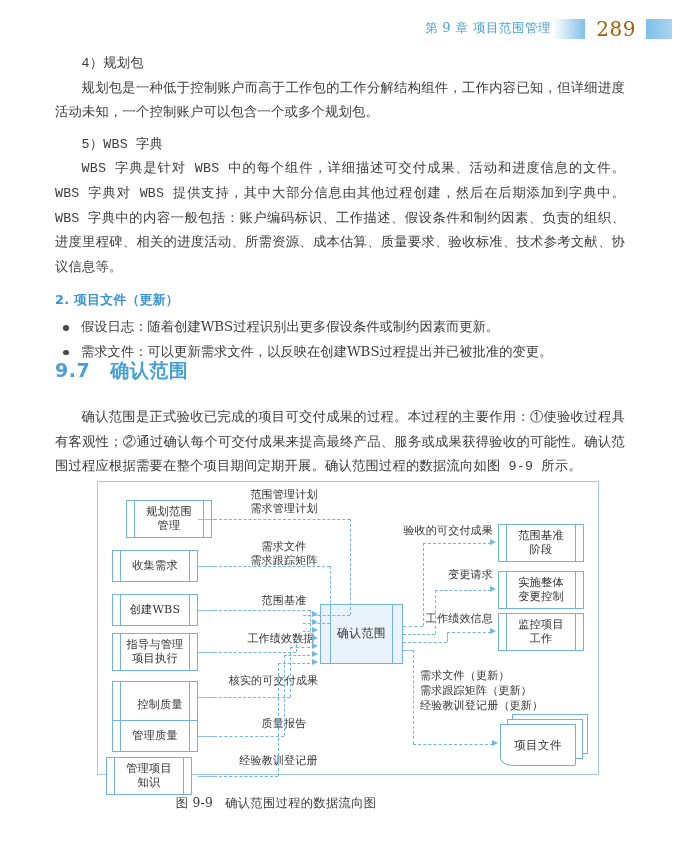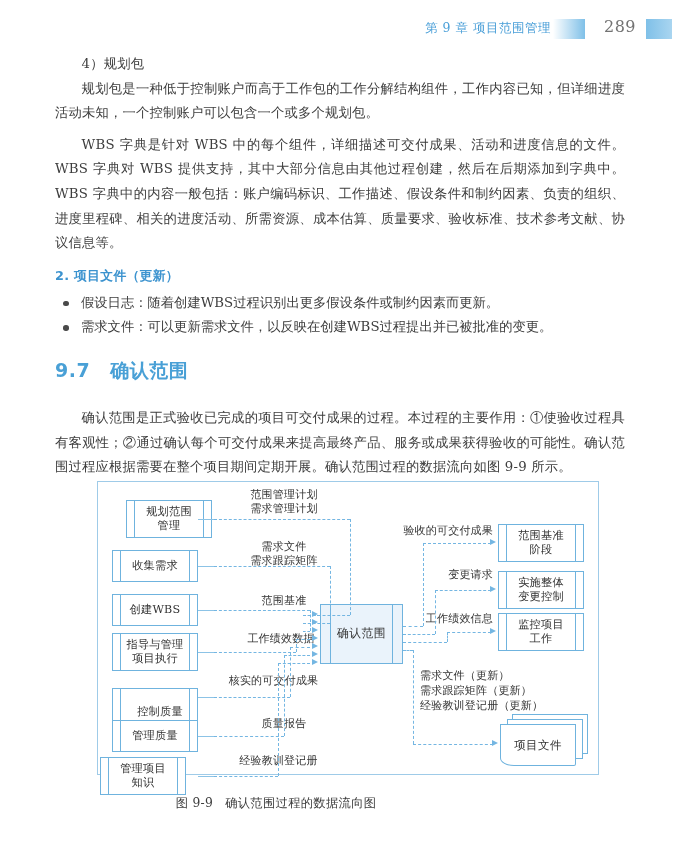--- a/index.html
+++ b/index.html
@@ -21,37 +21,38 @@
     position:absolute;right:129px;top:2px;
     font-size:12.5px;color:#4a9fd8;letter-spacing:.5px;
     white-space:nowrap;
   }
   .header-bar-left{
     position:absolute;right:95px;top:1px;width:32px;height:20px;
     background:linear-gradient(to right,#ffffff 0%,#7fc0e8 100%);
   }
   .header-page-no{
     position:absolute;right:44px;top:-1px;
-    font-size:16px;color:#737373;font-family:"DejaVu Serif",serif;
+    font-size:20px;color:#a16207;font-family:"DejaVu Serif",serif;
     letter-spacing:.5px;
   }
   .header-bar-right{
     position:absolute;right:8px;top:1px;width:26px;height:20px;
     background:linear-gradient(to right,#7fc0e8 0%,#a9d5f0 100%);
   }
 
   
   .content{position:absolute;left:55px;top:52px;width:570px;}
   p.t{
     margin:0 0 0 0;
     font-size:13.3px;
     line-height:24.6px;
     text-align:justify;
     color:#3d3d3d;
     letter-spacing:.2px;
+    font-family:Liberation Mono, monospace;
   }
   p.indent{text-indent:2em;}
   .gap-s{height:7px;}
   .gap-m{height:12px;}
 
   .sub-head{
     font-size:12.8px;
     color:#3c93cf;
     font-family:"DejaVu Sans","Liberation Sans",sans-serif;
     margin:0;
@@ -168,20 +169,21 @@
     <div class="header-bar-right"></div>
   </div>
 
   <div class="content">
 
     <p class="t indent">4）规划包</p>
     <p class="t indent">规划包是一种低于控制账户而高于工作包的工作分解结构组件，工作内容已知，但详细进度活动未知，一个控制账户可以包含一个或多个规划包。</p>
 
     <div class="gap-s"></div>
 
+    <p class="t indent">5）WBS 字典</p>
     <p class="t indent">WBS 字典是针对 WBS 中的每个组件，详细描述可交付成果、活动和进度信息的文件。WBS 字典对 WBS 提供支持，其中大部分信息由其他过程创建，然后在后期添加到字典中。WBS 字典中的内容一般包括：账户编码标识、工作描述、假设条件和制约因素、负责的组织、进度里程碑、相关的进度活动、所需资源、成本估算、质量要求、验收标准、技术参考文献、协议信息等。</p>
 
     <div class="gap-m"></div>
 
     <p class="sub-head">2. 项目文件（更新）</p>
 
     <div style="height:6px"></div>
 
 
     <ul class="bullets">
@@ -207,27 +209,27 @@
     <div class="pbox" style="left:14px;top:68px;width:86px;height:32px;">
       <span style="white-space:pre-line;">收集需求</span>
     </div>
     <div class="pbox" style="left:14px;top:112px;width:86px;height:32px;">
       <span style="white-space:pre-line;">创建WBS</span>
     </div>
     <div class="pbox" style="left:14px;top:151px;width:86px;height:38px;text-align:center;">
       <span style="white-space:pre-line;">指导与管理
 项目执行</span>
     </div>
-    <div class="pbox" style="left:14px;top:206px;width:86px;height:48px;padding-left:10px;">
+    <div class="pbox" style="left:14px;top:199px;width:86px;height:48px;padding-left:10px;">
       <span style="white-space:pre-line;">控制质量</span>
     </div>
     <div class="pbox" style="left:14px;top:238px;width:86px;height:32px;">
       <span style="white-space:pre-line;">管理质量</span>
     </div>
-    <div class="pbox" style="left:2px;top:275px;width:86px;height:38px;">
+    <div class="pbox" style="left:8px;top:275px;width:86px;height:38px;">
       <span style="white-space:pre-line;">管理项目
 知识</span>
     </div>
 
     <div class="cbox" style="left:222px;top:122px;width:83px;height:60px;">
       <span>确认范围</span>
     </div>
 
     <div class="pbox" style="left:400px;top:42px;width:86px;height:38px;">
       <span style="white-space:pre-line;">范围基准

